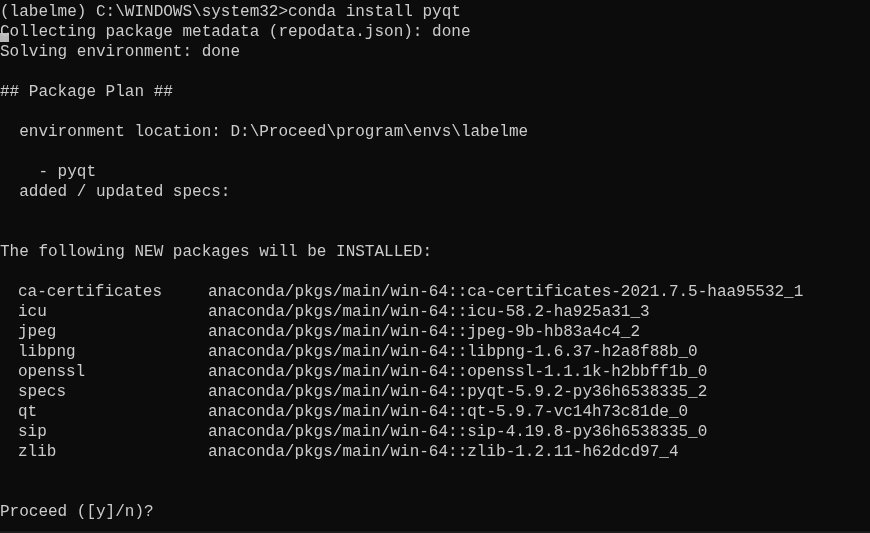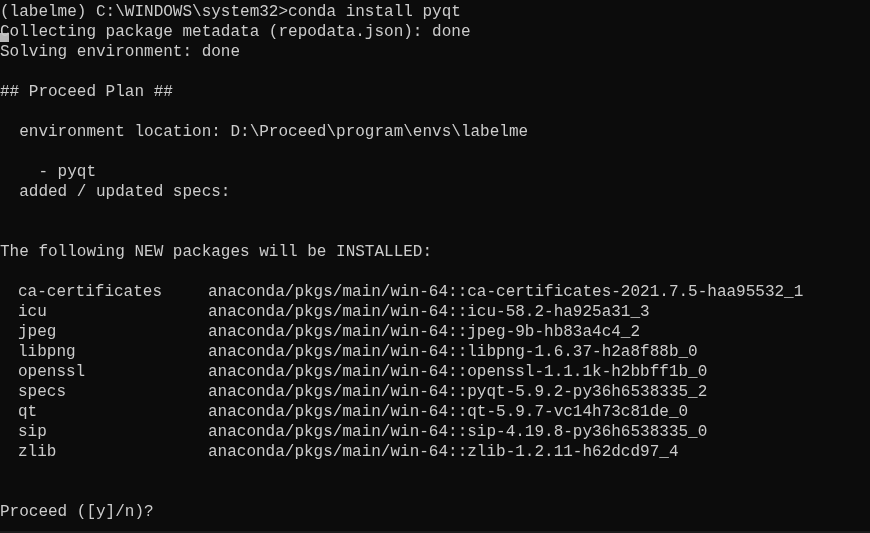--- a/index.html
+++ b/index.html
@@ -85,21 +85,21 @@
   <div id="console-output">
 
     <span class="line">(labelme) C:\WINDOWS\system32&gt;conda install pyqt</span>
 
     <span class="line">Collecting package metadata (repodata.json): done</span>
 
     <span class="line">Solving environment: done</span>
 
     <span class="line blank"></span>
 
-    <span class="line">## Proceed Plan ##</span>
+    <span class="line">## Package Plan ##</span>
 
     <span class="line blank"></span>
 
     <span class="line">  environment location: D:\Proceed\program\envs\labelme</span>
 
     <span class="line blank"></span>
 
     <span class="line">    - pyqt</span>
 
     <span class="line">  added / updated specs:</span>

